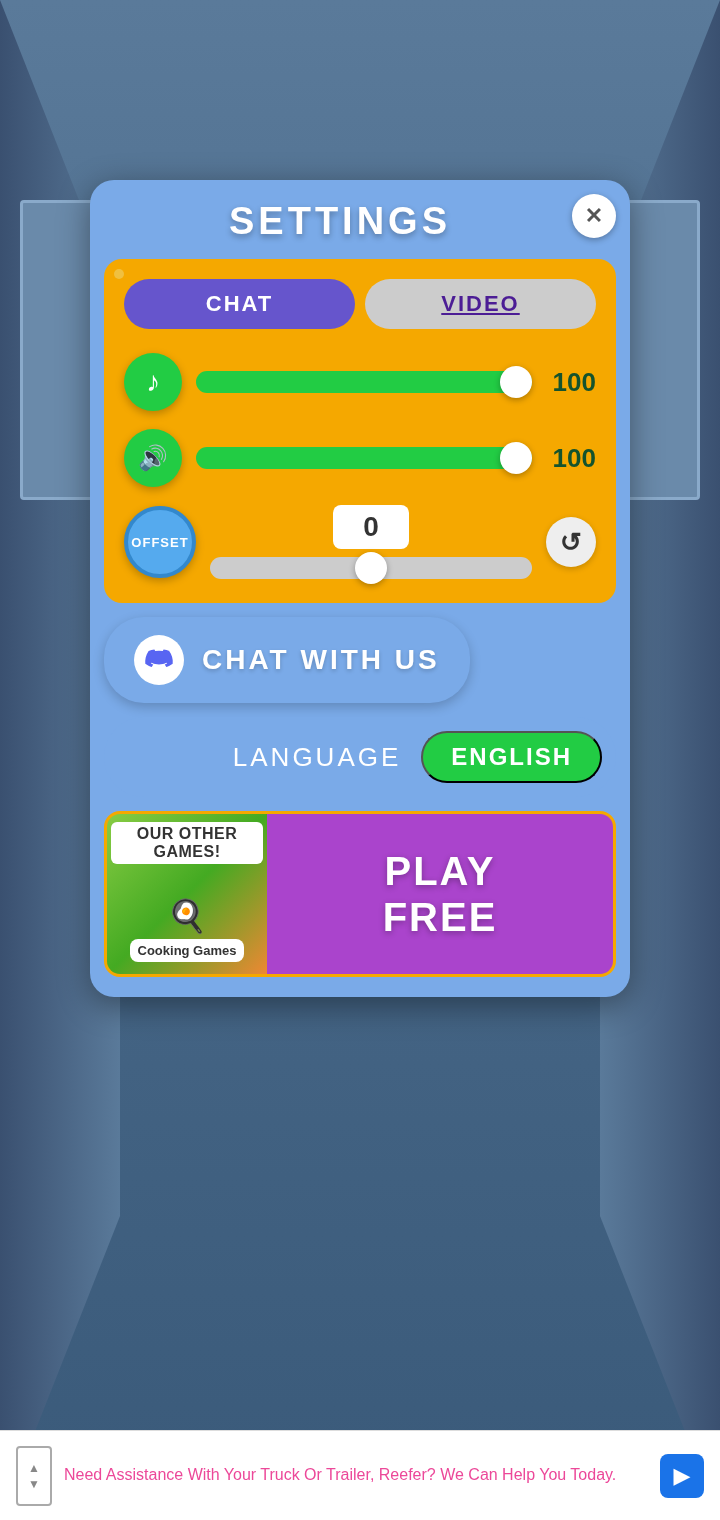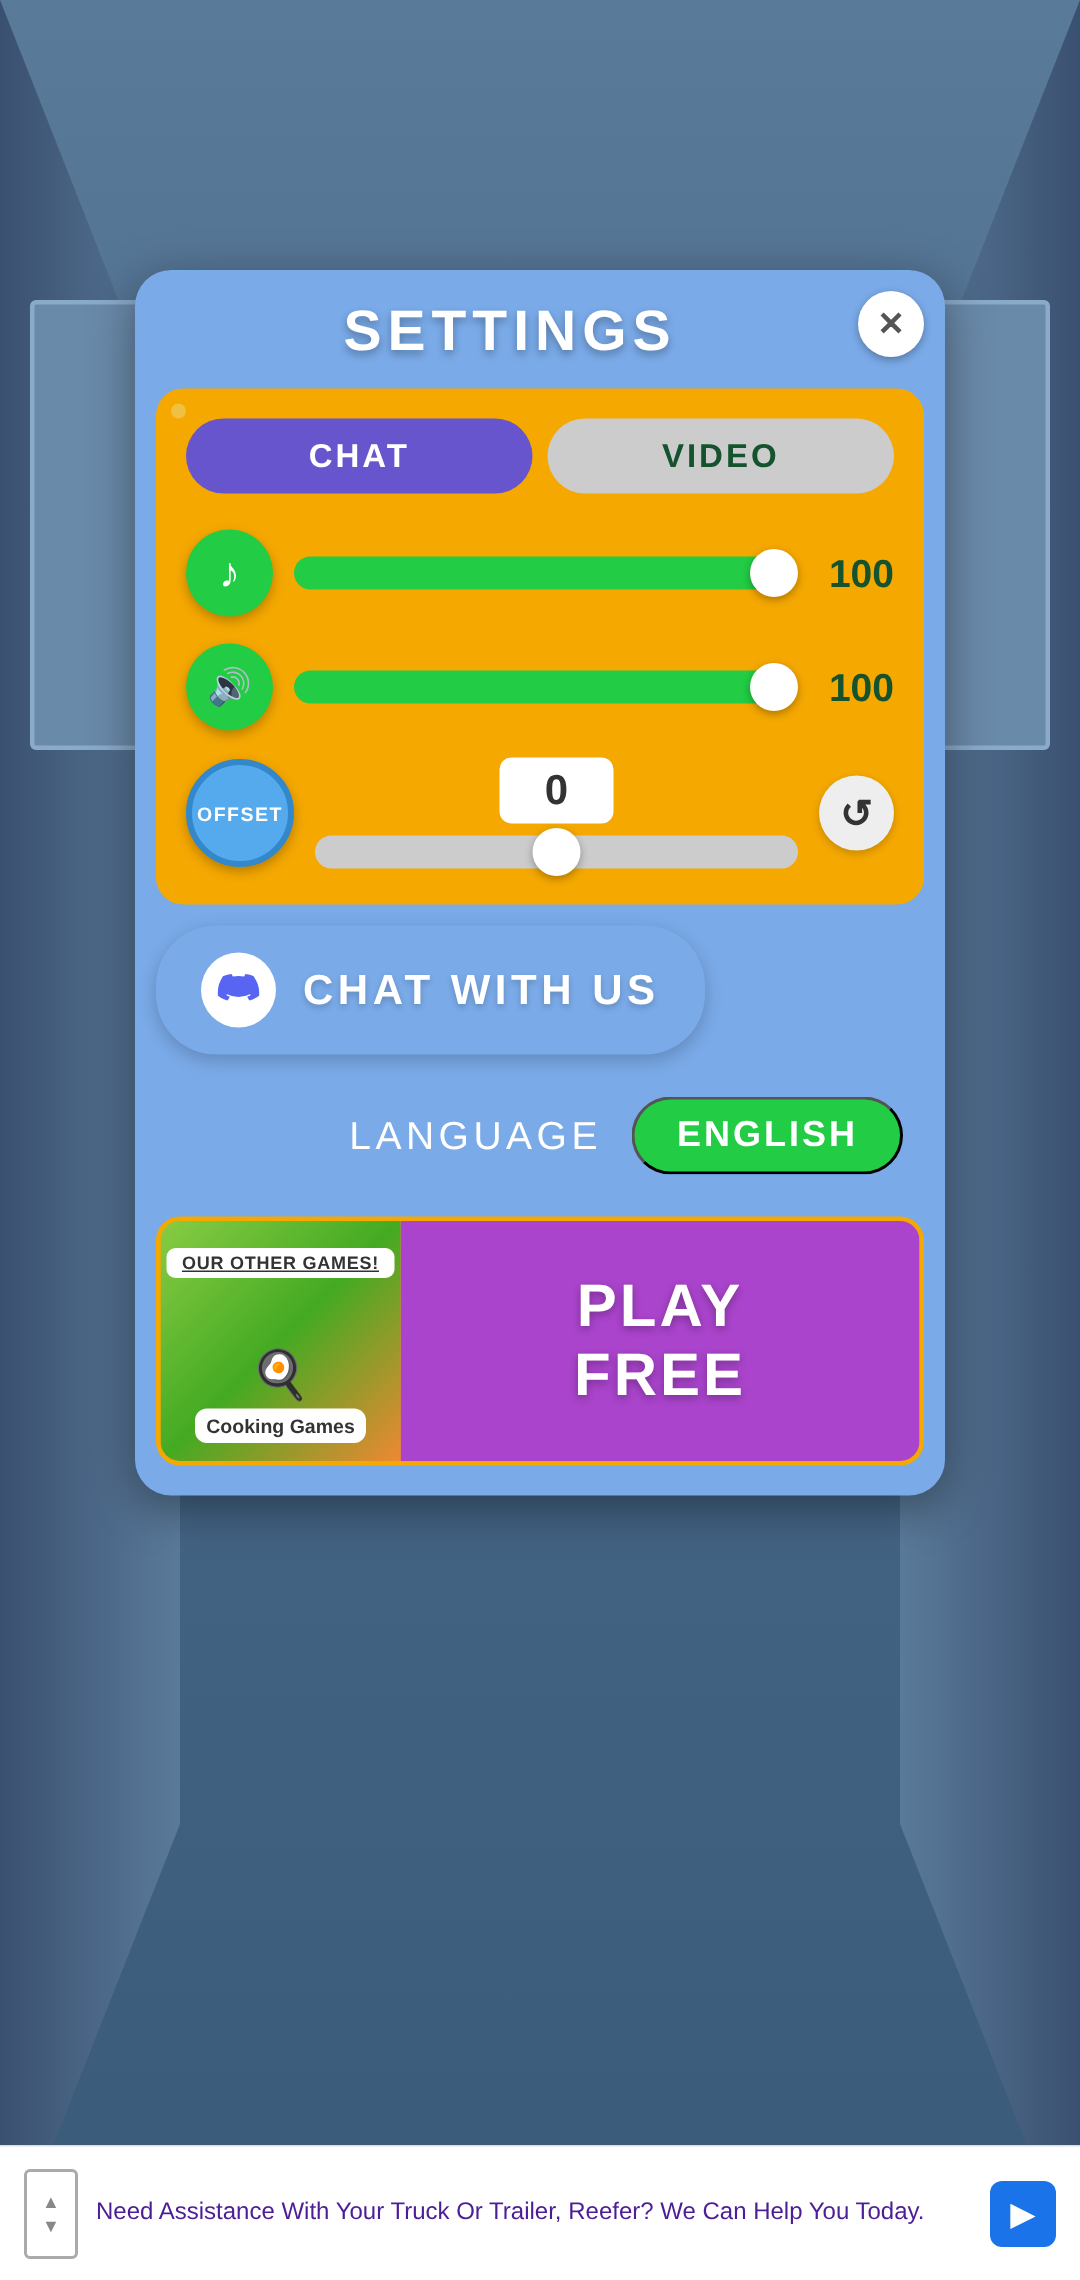--- a/index.html
+++ b/index.html
@@ -120,21 +120,22 @@
       font-size: 22px;
       font-weight: 900;
       letter-spacing: 2px;
     }
     .tab-audio {
       background: #6655cc;
       color: white;
     }
     .tab-video {
       background: #cccccc;
-      color: #14532d;
+      color: #4c1d95;
+      text-decoration: underline;
     }
 
     
     .slider-row {
       display: flex;
       align-items: center;
       margin-bottom: 18px;
       gap: 14px;
     }
     .icon-circle {
@@ -337,30 +338,29 @@
       border-radius: 8px;
       padding: 4px 8px;
       font-size: 13px;
       font-weight: 900;
       color: #333;
       text-align: center;
       margin-bottom: 4px;
     }
     .our-other-games-badge {
       position: absolute;
-      top: 18px; left: 4px; right: 4px;
+      top: 8px; left: 4px; right: 4px;
       background: white;
       border-radius: 6px;
-      font-size: 12px;
+      font-size: 16px;
       font-weight: 900;
       color: #333;
       text-align: center;
       padding: 3px 2px;
       letter-spacing: 0.5px;
-      text-decoration: underline;
     }
     .play-free-area {
       flex: 1;
       background: #aa44cc;
       display: flex;
       align-items: center;
       justify-content: center;
       min-height: 160px;
     }
     .play-free-text {
@@ -412,21 +412,21 @@
       flex-direction: column;
       gap: 2px;
     }
     .ad-arrow-small {
       font-size: 12px;
       color: #888;
     }
     .ad-text {
       flex: 1;
       font-size: 16px;
-      color: #4c1d95;
+      color: #ec4899;
       line-height: 1.4;
       font-family: Arial, sans-serif;
     }
 
     
     .food-emoji {
       font-size: 32px;
       margin-bottom: 4px;
     }
   </style>

